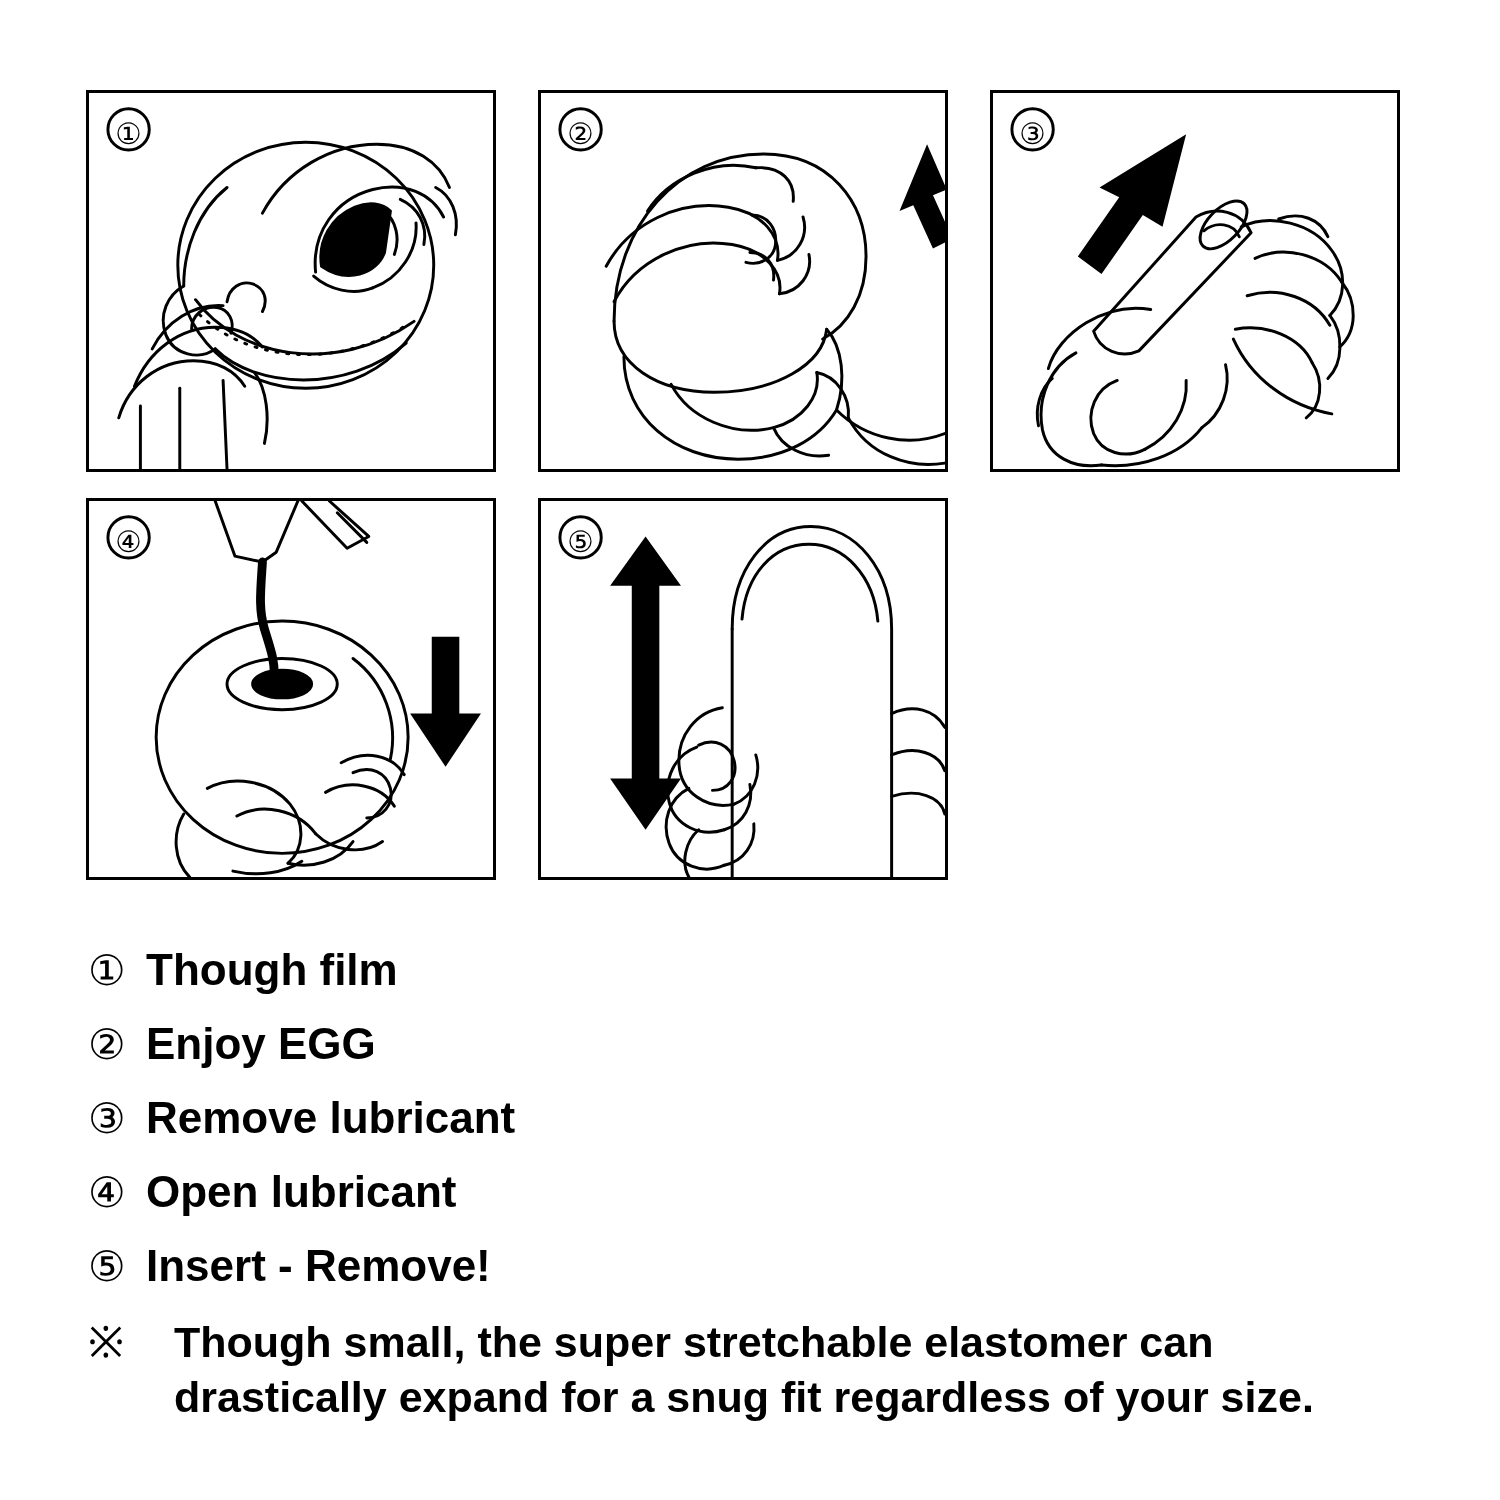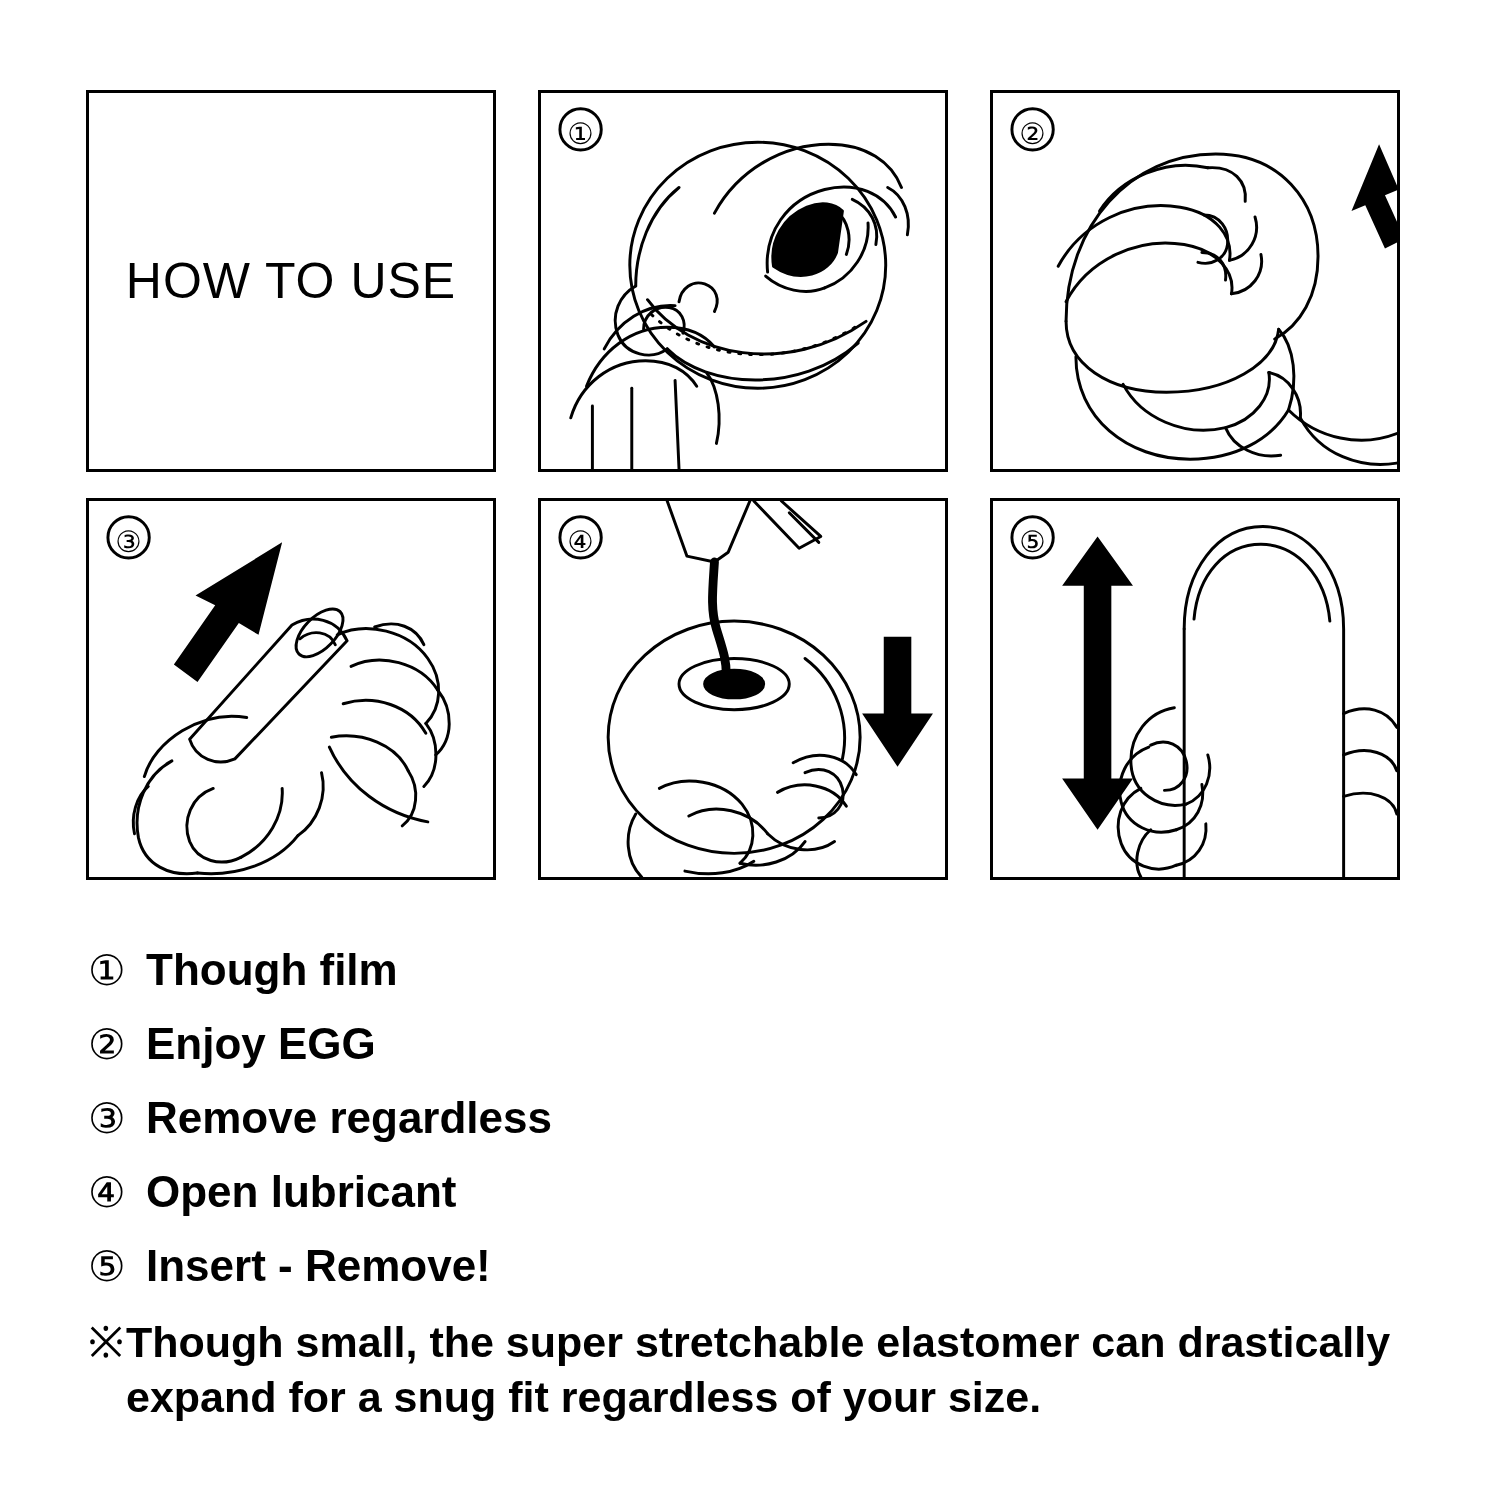--- a/index.html
+++ b/index.html
@@ -90,32 +90,30 @@
     line-height: 1.28;
     margin-top: 14px;
   }
   .note-mark {
     flex: 0 0 auto;
     font-weight: 400;
   }
   .note-text {
     flex: 1 1 auto;
     padding-left: 2px;
+    margin-left: 48px;
   }
 </style>
 </head>
 <body>
 
 <div class="page">
 
   <div class="grid">
 
-    <div class="panel">
-      <div class="panel-title">HOW TO USE</div>
-    </div>
 
     <div class="panel">
       <svg viewBox="0 0 410 382">
         <g fill="none" stroke="#000" stroke-width="3" stroke-linecap="round" stroke-linejoin="round">
 
           <circle cx="40" cy="37" r="21"></circle>
 
           <ellipse cx="220" cy="175" rx="130" ry="125"></ellipse>
 
           <path d="M108 210 C150 268 250 288 330 232"></path>
@@ -298,21 +296,21 @@
       <span class="caption-text">Though film</span>
     </div>
 
     <div class="caption-row">
       <span class="caption-mark">②</span>
       <span class="caption-text">Enjoy EGG</span>
     </div>
 
     <div class="caption-row">
       <span class="caption-mark">③</span>
-      <span class="caption-text">Remove regardless</span>
+      <span class="caption-text">Remove lubricant</span>
     </div>
 
     <div class="caption-row">
       <span class="caption-mark">④</span>
       <span class="caption-text">Open lubricant</span>
     </div>
 
     <div class="caption-row">
       <span class="caption-mark">⑤</span>
       <span class="caption-text">Insert - Remove!</span>

